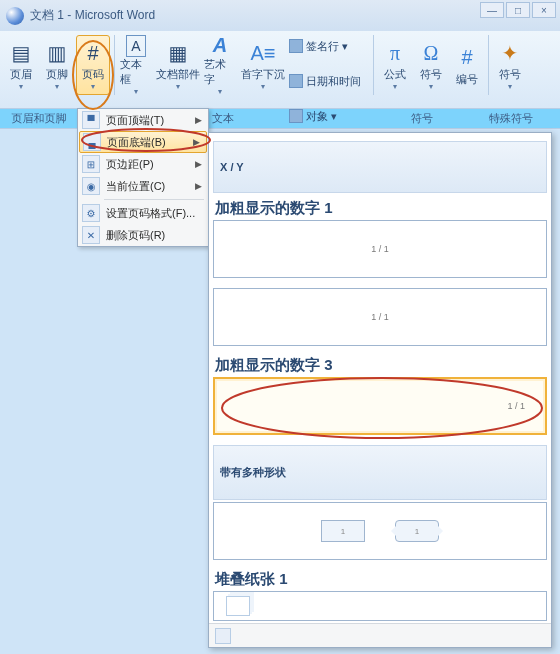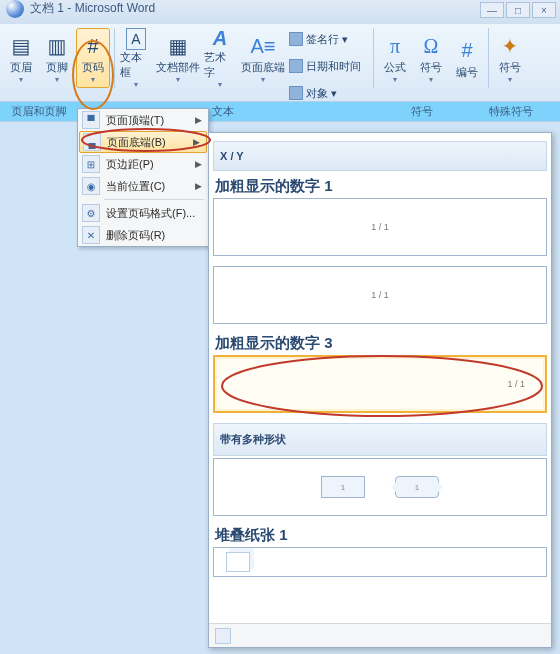--- a/index.html
+++ b/index.html
@@ -6,23 +6,24 @@
   body {
     font-family: "Microsoft YaHei", Tahoma, Arial, sans-serif;
     font-size: 11px;
     background: #cfe4f7;
     width: 560px;
     height: 654px;
     overflow: hidden;
     position: relative;
   }
   .titlebar {
-    height: 24px;
+    height: 31px;
     background: linear-gradient(#dfe9f5, #cfe0f2);
     display: flex;
+    align-items: center;
     padding: 0 6px;
     color: #3b5a82;
     font-size: 12px;
   }
   .orb {
     width: 18px; height: 18px; border-radius: 50%;
     background: radial-gradient(circle at 30% 30%, #fff, #5b8dd8 60%, #2b5ca8);
     margin-right: 6px;
   }
   .winbtns { position: absolute; right: 4px; top: 2px; display: flex; gap: 2px; }
@@ -42,21 +43,21 @@
     display: flex; flex-direction: column; align-items: center; justify-content: center;
     width: 34px; height: 60px; border: 1px solid transparent; border-radius: 3px;
     font-size: 11px; color: #2b4a72;
   }
   .rbtn.active {
     background: linear-gradient(#fff2d2, #ffe3a0);
     border: 1px solid #e3a52f;
   }
   .rbtn .ricon { font-size: 20px; height: 28px; display: flex; align-items: center; }
   .rbtn .drop { font-size: 8px; color: #5a7aa3; }
-  .smallbtns { display: flex; flex-wrap: wrap; width: 140px; gap: 9px 6px; padding-top: 2px;}
+  .smallbtns { display: flex; flex-wrap: wrap; width: 140px; gap: 17px 6px; padding-top: 2px;}
   .smallbtn { display: flex; align-items: center; gap: 3px; color: #2b4a72; font-size: 11px; height: 18px;}
   .smallbtn .si { width: 14px; height: 14px; display:inline-block; background:#8fb3da; border:1px solid #6a94c4;}
 
   .grouplabels {
     display: flex;
     height: 20px;
     background: #7dd3fc;
     color: #3b5a82;
     font-size: 11px;
     align-items: center;
@@ -97,21 +98,21 @@
     width: 344px; height: 516px;
     background: #fff;
     border: 1px solid #9aaec5;
     box-shadow: 2px 2px 6px rgba(0,0,0,0.25);
     display: flex; flex-direction: column;
   }
   .gscroll { flex: 1; overflow: hidden; padding: 4px 4px 0 4px; }
   .ghead {
     background: linear-gradient(#eef4fb, #dde9f6);
     border: 1px solid #c7d7ea;
-    padding: 8px 6px; margin: 4px 0 2px 0;
+    padding: 19px 6px; margin: 4px 0 2px 0;
     color: #2b4a72; font-weight: bold; font-size: 11px;
   }
   .gitemlabel { color: #2b4a72; font-size: 15px; font-weight: bold; margin: 6px 2px 2px 2px; }
   .preview {
     border: 1px solid #9fb5cf; height: 58px; background: #fff;
     display: flex; align-items: center; justify-content: center; position: relative; margin-bottom: 10px;
   }
   .preview.left { justify-content: flex-start; padding-left: 20px; }
   .preview.right { justify-content: flex-end; padding-right: 20px; }
   .preview .pg { color: #7a7a7a; font-size: 9px; }
@@ -187,21 +188,21 @@
     <span>文档部件</span>
     <span class="drop">▾</span>
   </div>
   <div class="rbtn">
     <span class="ricon" style="color:#3b82d6;font-style:italic;font-weight:bold;">A</span>
     <span>艺术字</span>
     <span class="drop">▾</span>
   </div>
   <div class="rbtn" style="width:48px;">
     <span class="ricon" style="color:#3b82d6;">A≡</span>
-    <span>页面底端</span>
+    <span>首字下沉</span>
     <span class="drop">▾</span>
   </div>
   <div class="smallbtns" style="width:80px;">
     <div class="smallbtn"><span class="si"></span><span>签名行</span>▾</div>
     <div class="smallbtn">
         <span class="si"></span>
         <span>日期和时间</span>
       </div>
     <div class="smallbtn"><span class="si"></span><span>对象</span>▾</div>
   </div>

